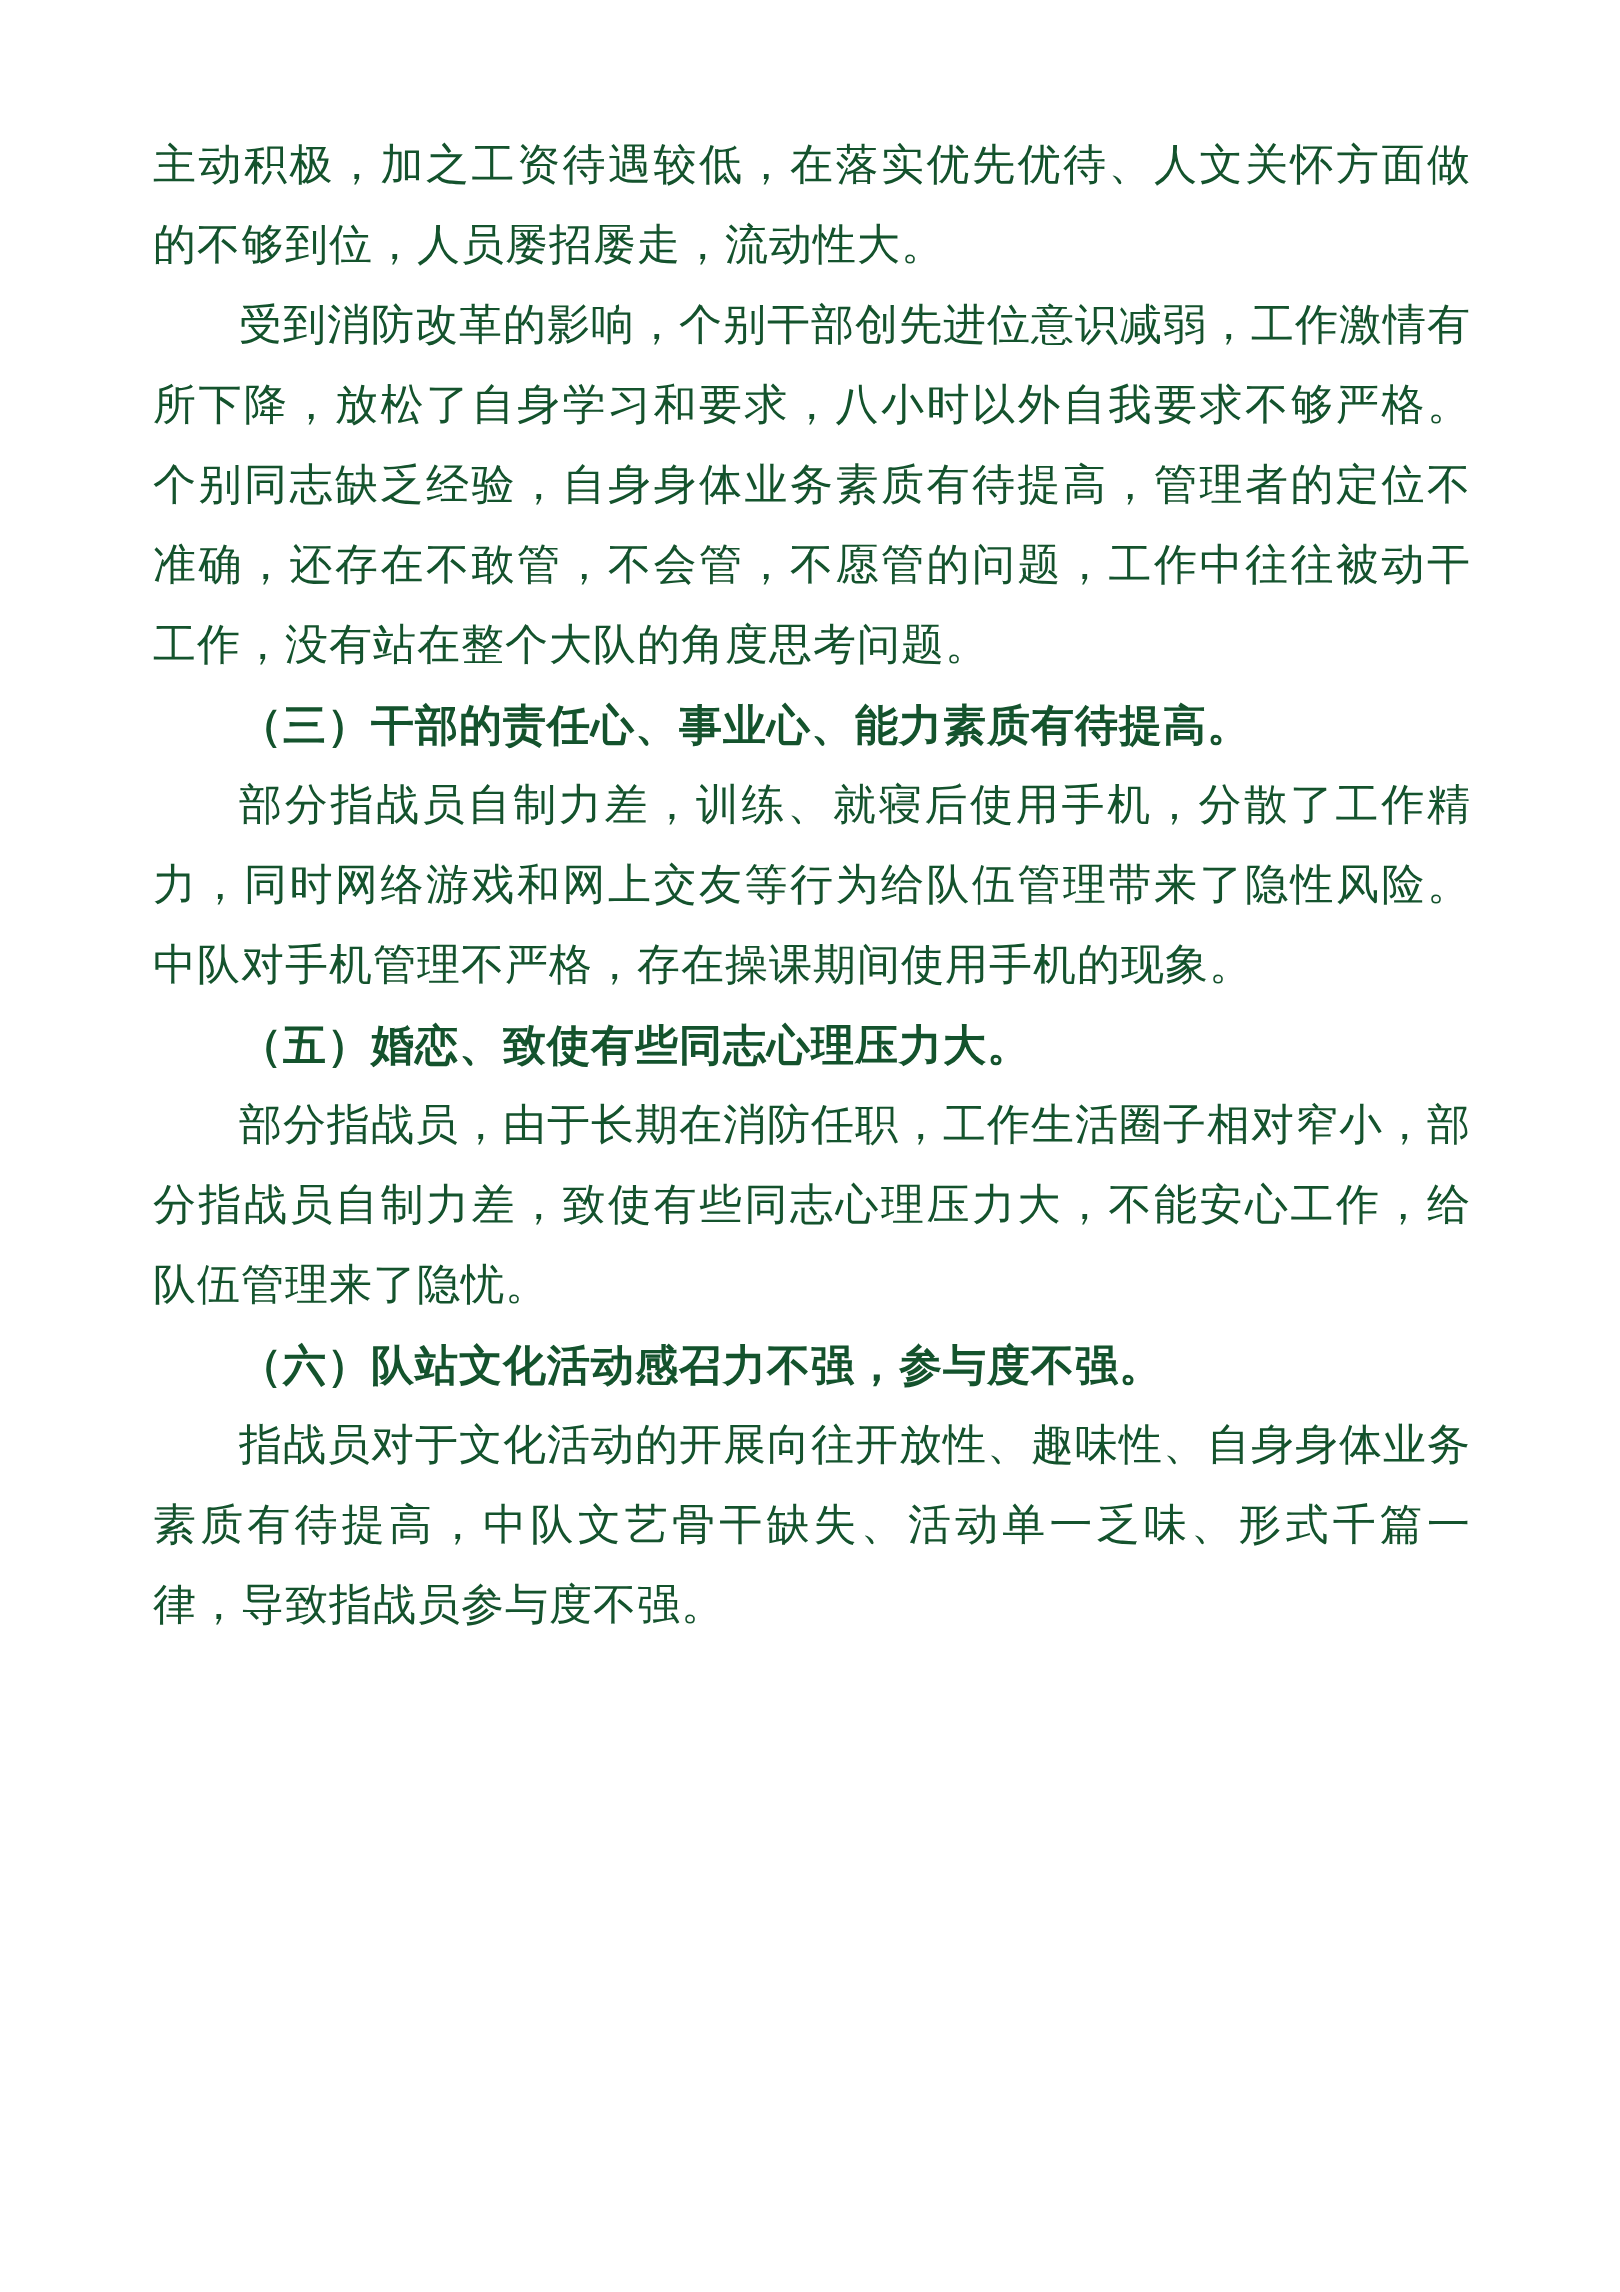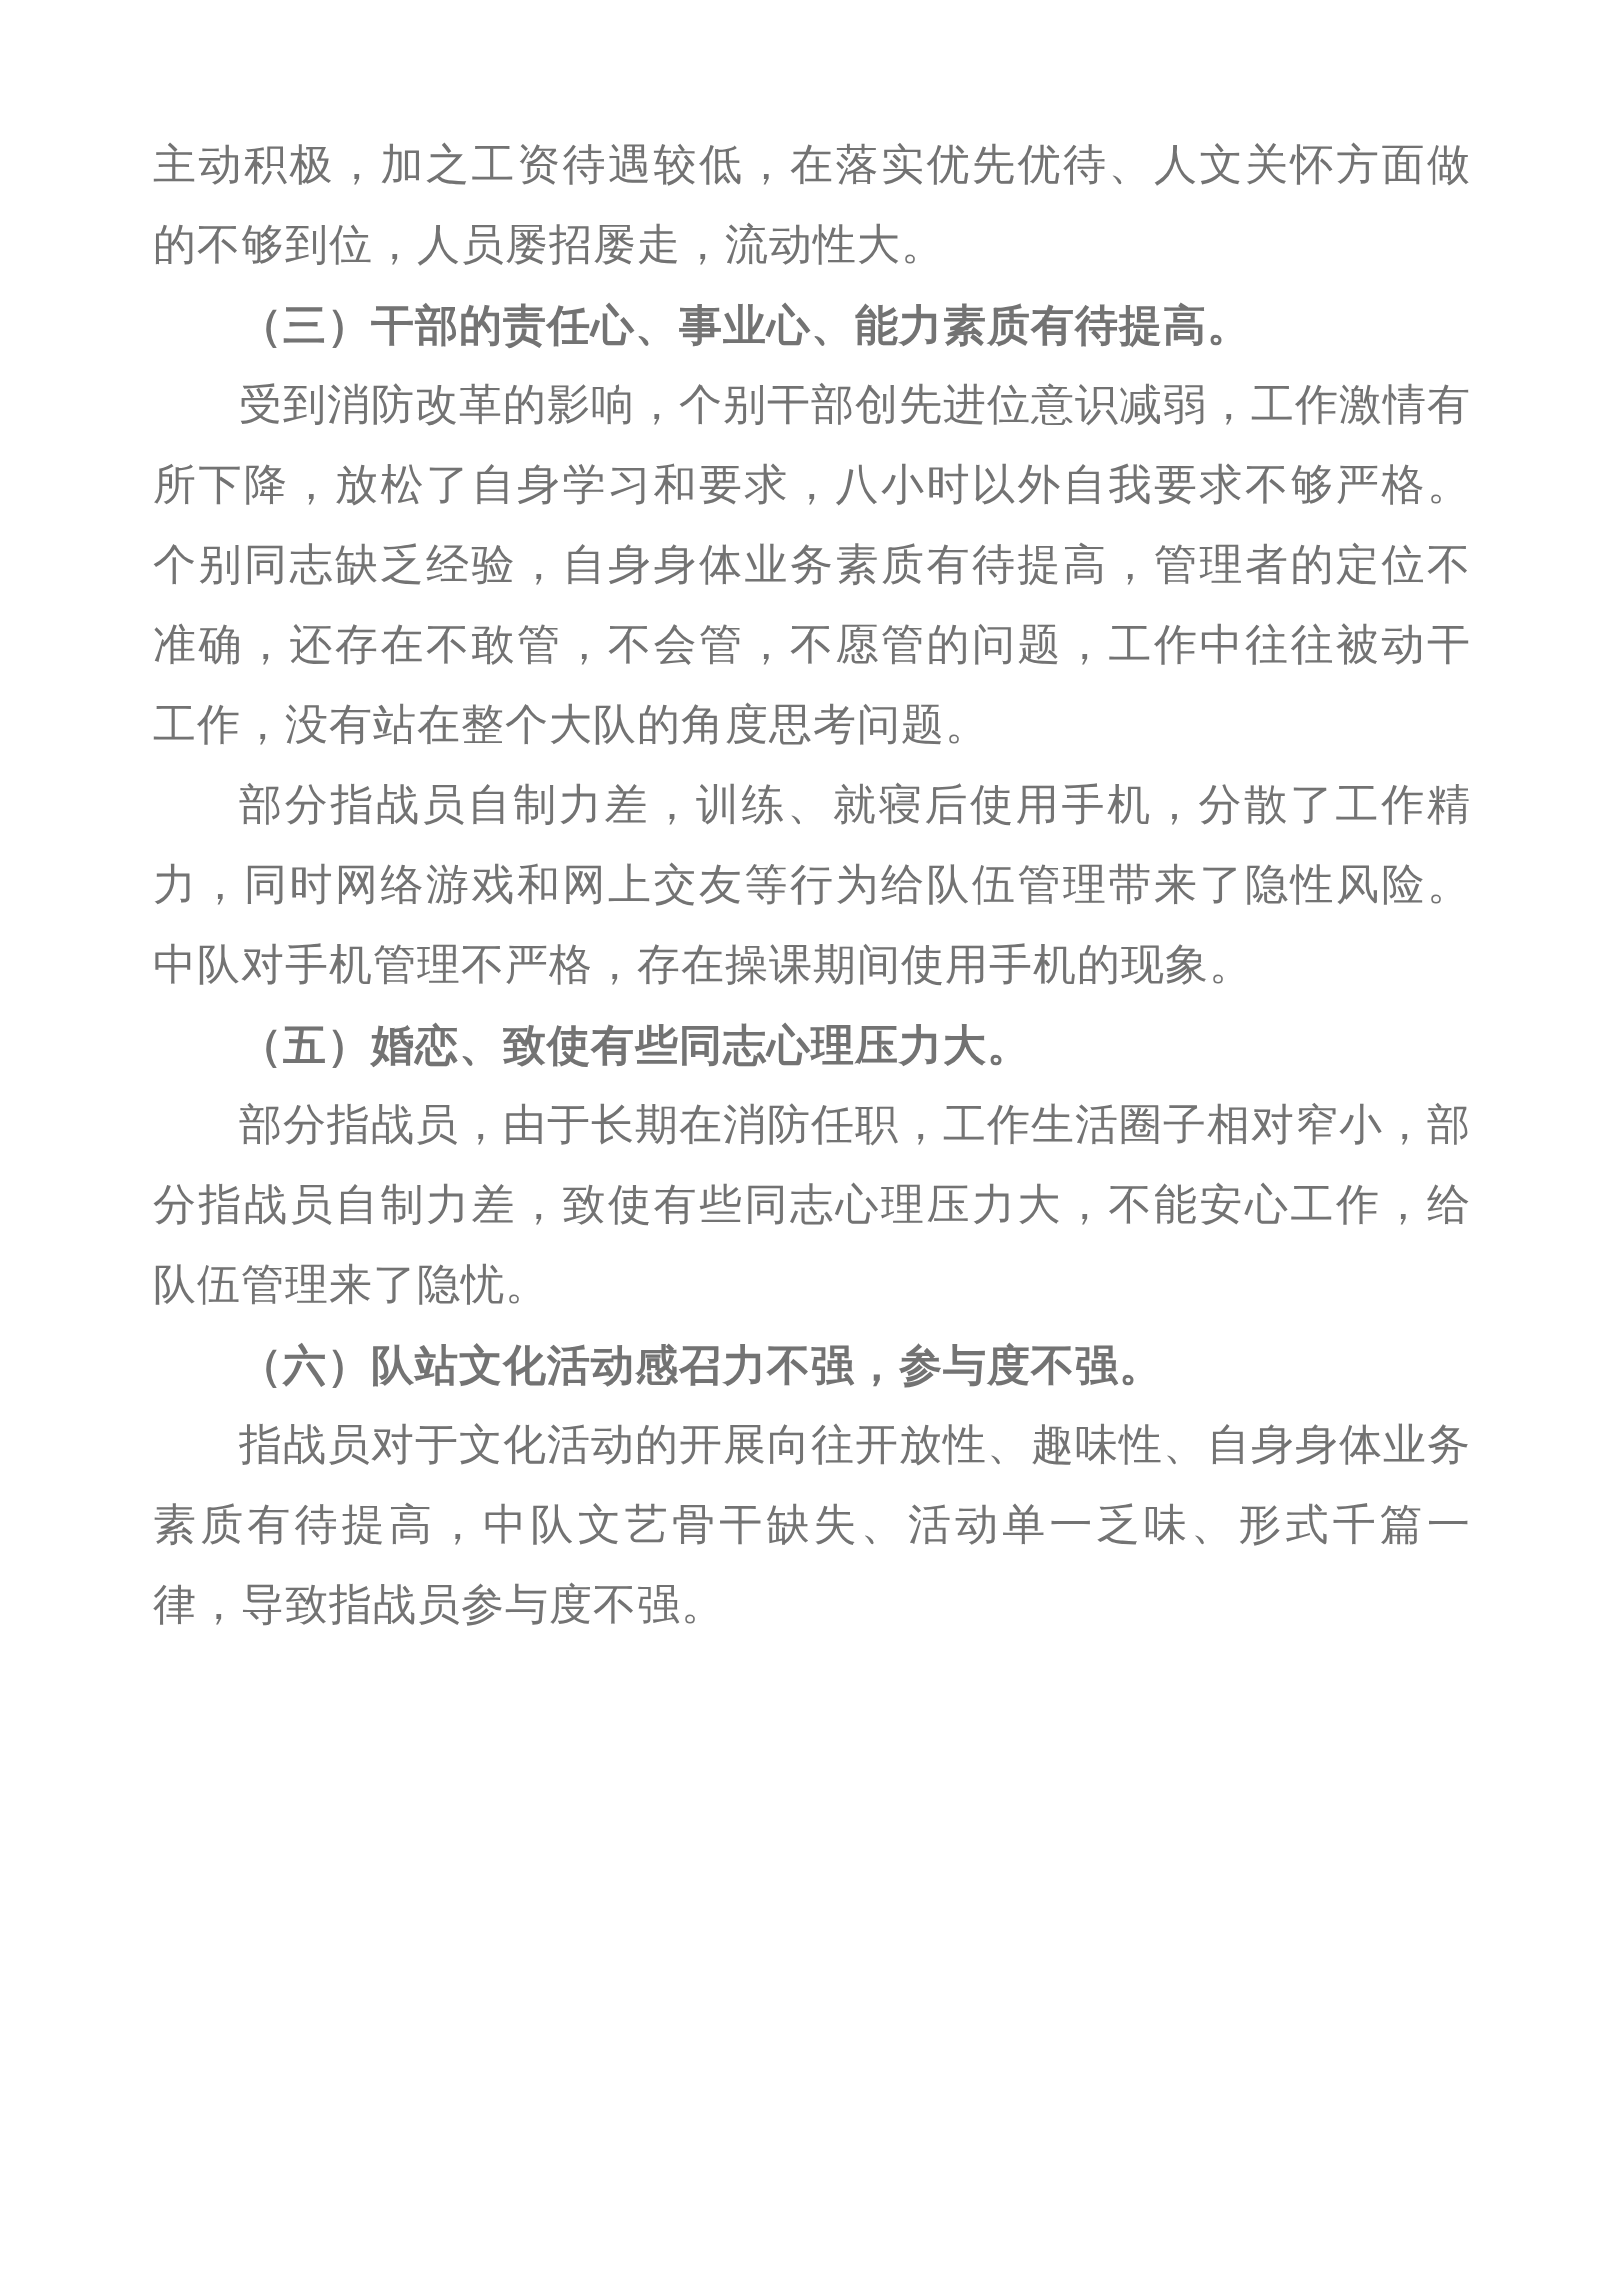--- a/index.html
+++ b/index.html
@@ -14,21 +14,21 @@
     position: relative;
     overflow: hidden;
     font-family: "Liberation Serif", "DejaVu Serif", serif;
   }
 
   .page {
     width: 1620px;
     height: 2293px;
     padding: 125px 149px 0 153px;
     background: #ffffff;
-    color: #737373;
+    color: #14532d;
     font-size: 43px;
   }
 
   .para {
     line-height: 80px;
     text-align: justify;
     text-justify: inter-ideograph;
     text-indent: 2em;
     letter-spacing: 1px;
     word-break: break-all;
@@ -44,23 +44,23 @@
     text-align: left;
   }
 </style>
 </head>
 <body>
 
 <div class="page">
 
   <p class="para no-indent">主动积极，加之工资待遇较低，在落实优先优待、人文关怀方面做的不够到位，人员屡招屡走，流动性大。</p>
 
+  <p class="para">受到消防改革的影响，个别干部创先进位意识减弱，工作激情有所下降，放松了自身学习和要求，八小时以外自我要求不够严格。个别同志缺乏经验，自身身体业务素质有待提高，管理者的定位不准确，还存在不敢管，不会管，不愿管的问题，工作中往往被动干工作，没有站在整个大队的角度思考问题。</p>
+
   <p class="para heading">（三）干部的责任心、事业心、能力素质有待提高。</p>
-
-  <p class="para">受到消防改革的影响，个别干部创先进位意识减弱，工作激情有所下降，放松了自身学习和要求，八小时以外自我要求不够严格。个别同志缺乏经验，自身身体业务素质有待提高，管理者的定位不准确，还存在不敢管，不会管，不愿管的问题，工作中往往被动干工作，没有站在整个大队的角度思考问题。</p>
 
 
   <p class="para">部分指战员自制力差，训练、就寝后使用手机，分散了工作精力，同时网络游戏和网上交友等行为给队伍管理带来了隐性风险。中队对手机管理不严格，存在操课期间使用手机的现象。</p>
 
   <p class="para heading">（五）婚恋、致使有些同志心理压力大。</p>
 
   <p class="para">部分指战员，由于长期在消防任职，工作生活圈子相对窄小，部分指战员自制力差，致使有些同志心理压力大，不能安心工作，给队伍管理来了隐忧。</p>
 
   <p class="para heading">（六）队站文化活动感召力不强，参与度不强。</p>
 

